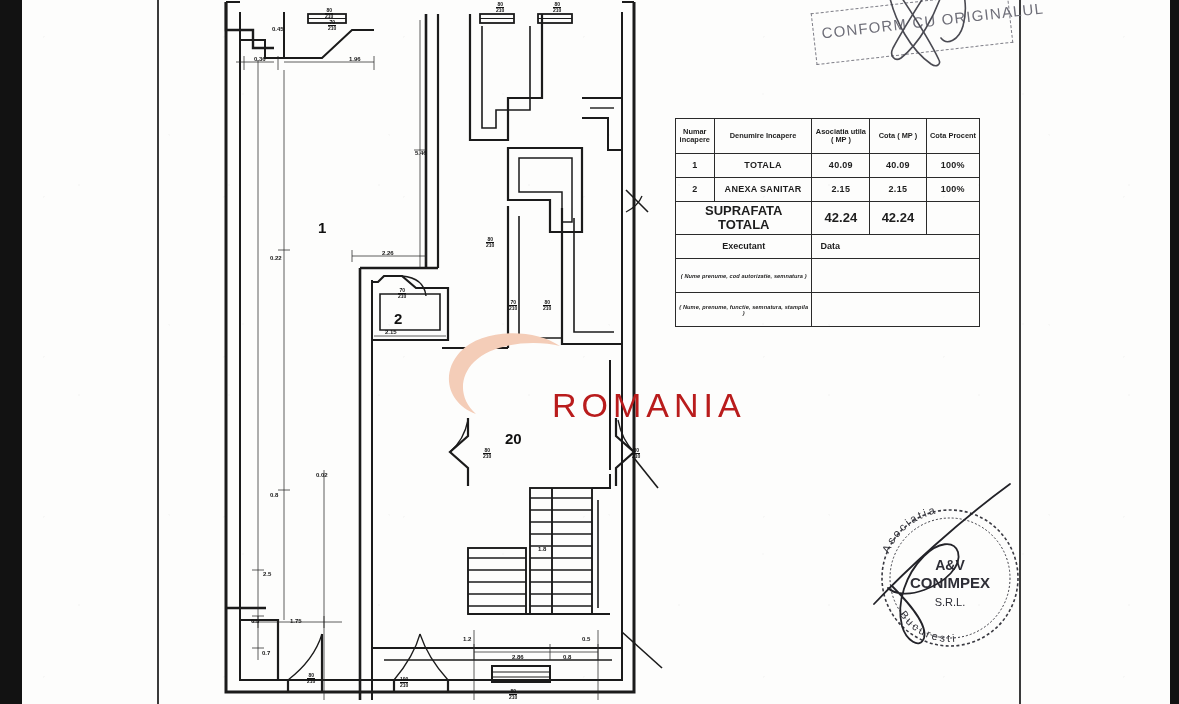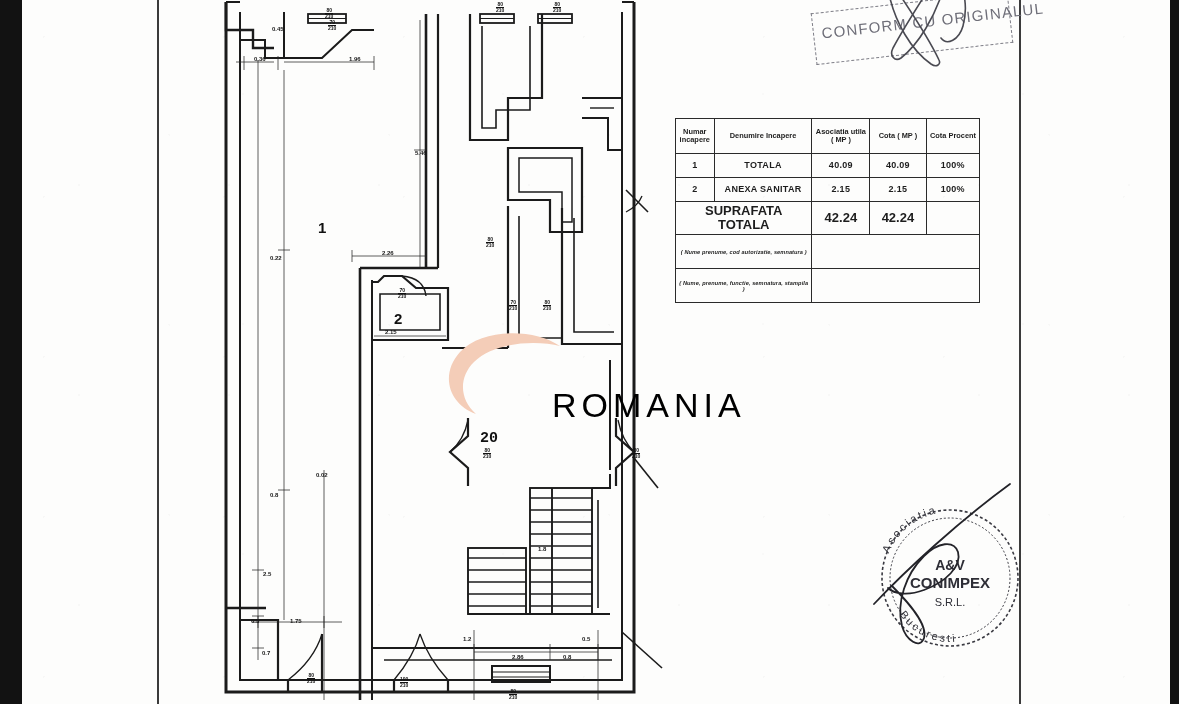--- a/index.html
+++ b/index.html
@@ -36,21 +36,21 @@
   
   #plan{position:absolute;left:0;top:0;width:1148px;height:704px;}
 
   
   #watermark{
     position:absolute;left:400px;top:330px;width:360px;height:110px;
     pointer-events:none;user-select:none;
   }
   #wm-text{
     position:absolute;left:130px;top:56px;
-    font-size:34px;letter-spacing:5px;color:#000000;
+    font-size:34px;letter-spacing:5px;color:#b91c1c;
     font-family:"Liberation Sans",sans-serif;font-weight:400;
     white-space:nowrap;
   }
   #wm-swoosh{position:absolute;left:20px;top:0;width:150px;height:90px;}
 
   
   #roomtable{
     position:absolute;left:653px;top:118px;width:305px;
     border-collapse:collapse;
     font-size:8.5px;color:#1d1d1d;
@@ -246,21 +246,21 @@
 
           <path d="M398,20 L398,268"></path>
           <path d="M392,150 L404,150"></path>
         </g>
       </g>
     </svg>
 
     <div id="plan-text">
         <div class="rmlabel" style="left: 296px; top: 219px;">1</div>
         <div class="rmlabel" style="left: 372px; top: 310px;">2</div>
-        <div class="rmlabel" style="left: 458px; top: 430px; font-family: Liberation Mono, monospace;">20</div>
+        <div class="rmlabel" style="left: 483px; top: 430px;">20</div>
         <div class="dim" style="left: 250px; top: 26px;">0.45</div>
         <div class="dim" style="left: 232px; top: 56px;">0.36</div>
         <div class="dim" style="left: 327px; top: 56px;">1.96</div>
         <div class="dim" style="left: 393px; top: 150px;">5.46</div>
         <div class="dim" style="left: 248px; top: 255px;">0.22</div>
         <div class="dim" style="left: 360px; top: 250px;">2.26</div>
         <div class="dim" style="left: 363px; top: 329px;">2.15</div>
         <div class="dim" style="left: 294px; top: 472px;">0.02</div>
         <div class="dim" style="left: 248px; top: 492px;">0.8</div>
         <div class="dim" style="left: 241px; top: 571px;">2.5</div>
@@ -356,20 +356,24 @@
           <td>ANEXA SANITAR</td>
           <td>2.15</td>
           <td>2.15</td>
           <td>100%</td>
         </tr>
         <tr class="r-total">
           <td colspan="2">SUPRAFATA TOTALA</td>
           <td>42.24</td>
           <td>42.24</td>
           <td class="blank"></td>
+        </tr>
+        <tr class="r-sign">
+          <td colspan="2">Executant</td>
+          <td colspan="3" style="text-align:left;padding-left:8px;">Data</td>
         </tr>
         <tr class="r-note">
           <td colspan="2">( Nume prenume, cod autorizatie, semnatura )</td>
           <td colspan="3" class="blank"></td>
         </tr>
         <tr class="r-note">
           <td colspan="2">( Nume, prenume, functie, semnatura, stampila )</td>
           <td colspan="3" class="blank"></td>
         </tr>
       </tbody>

